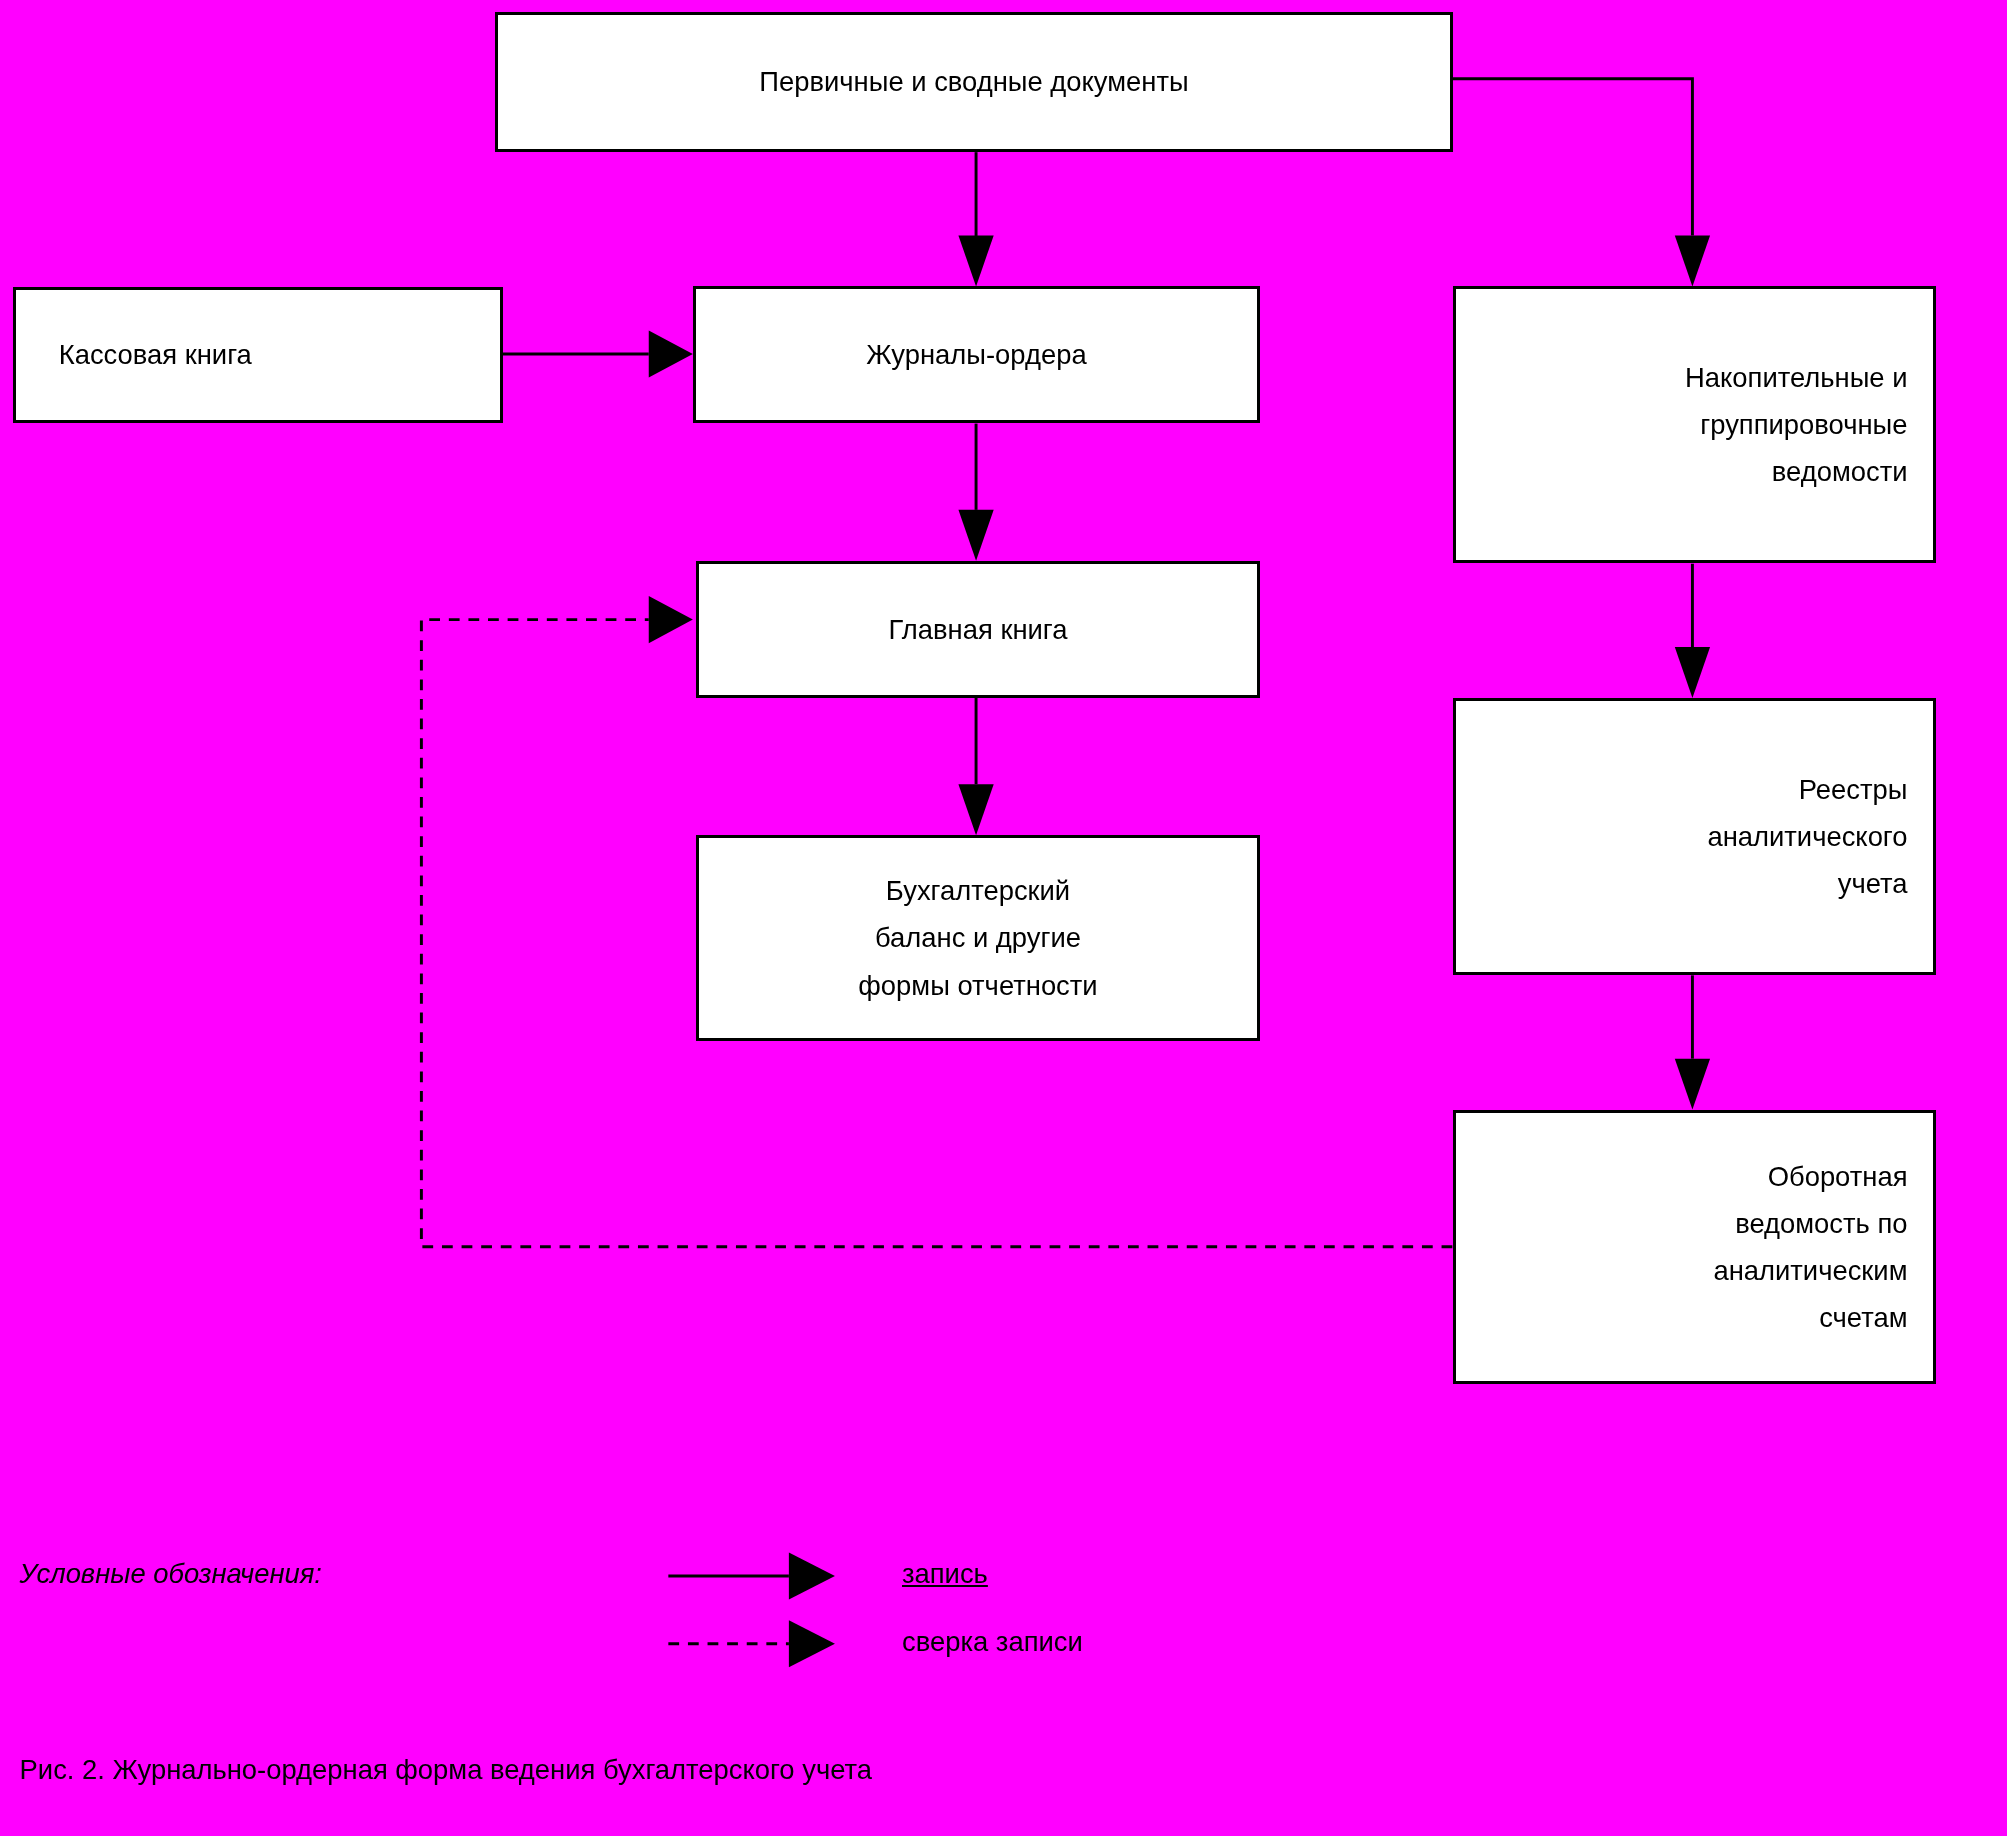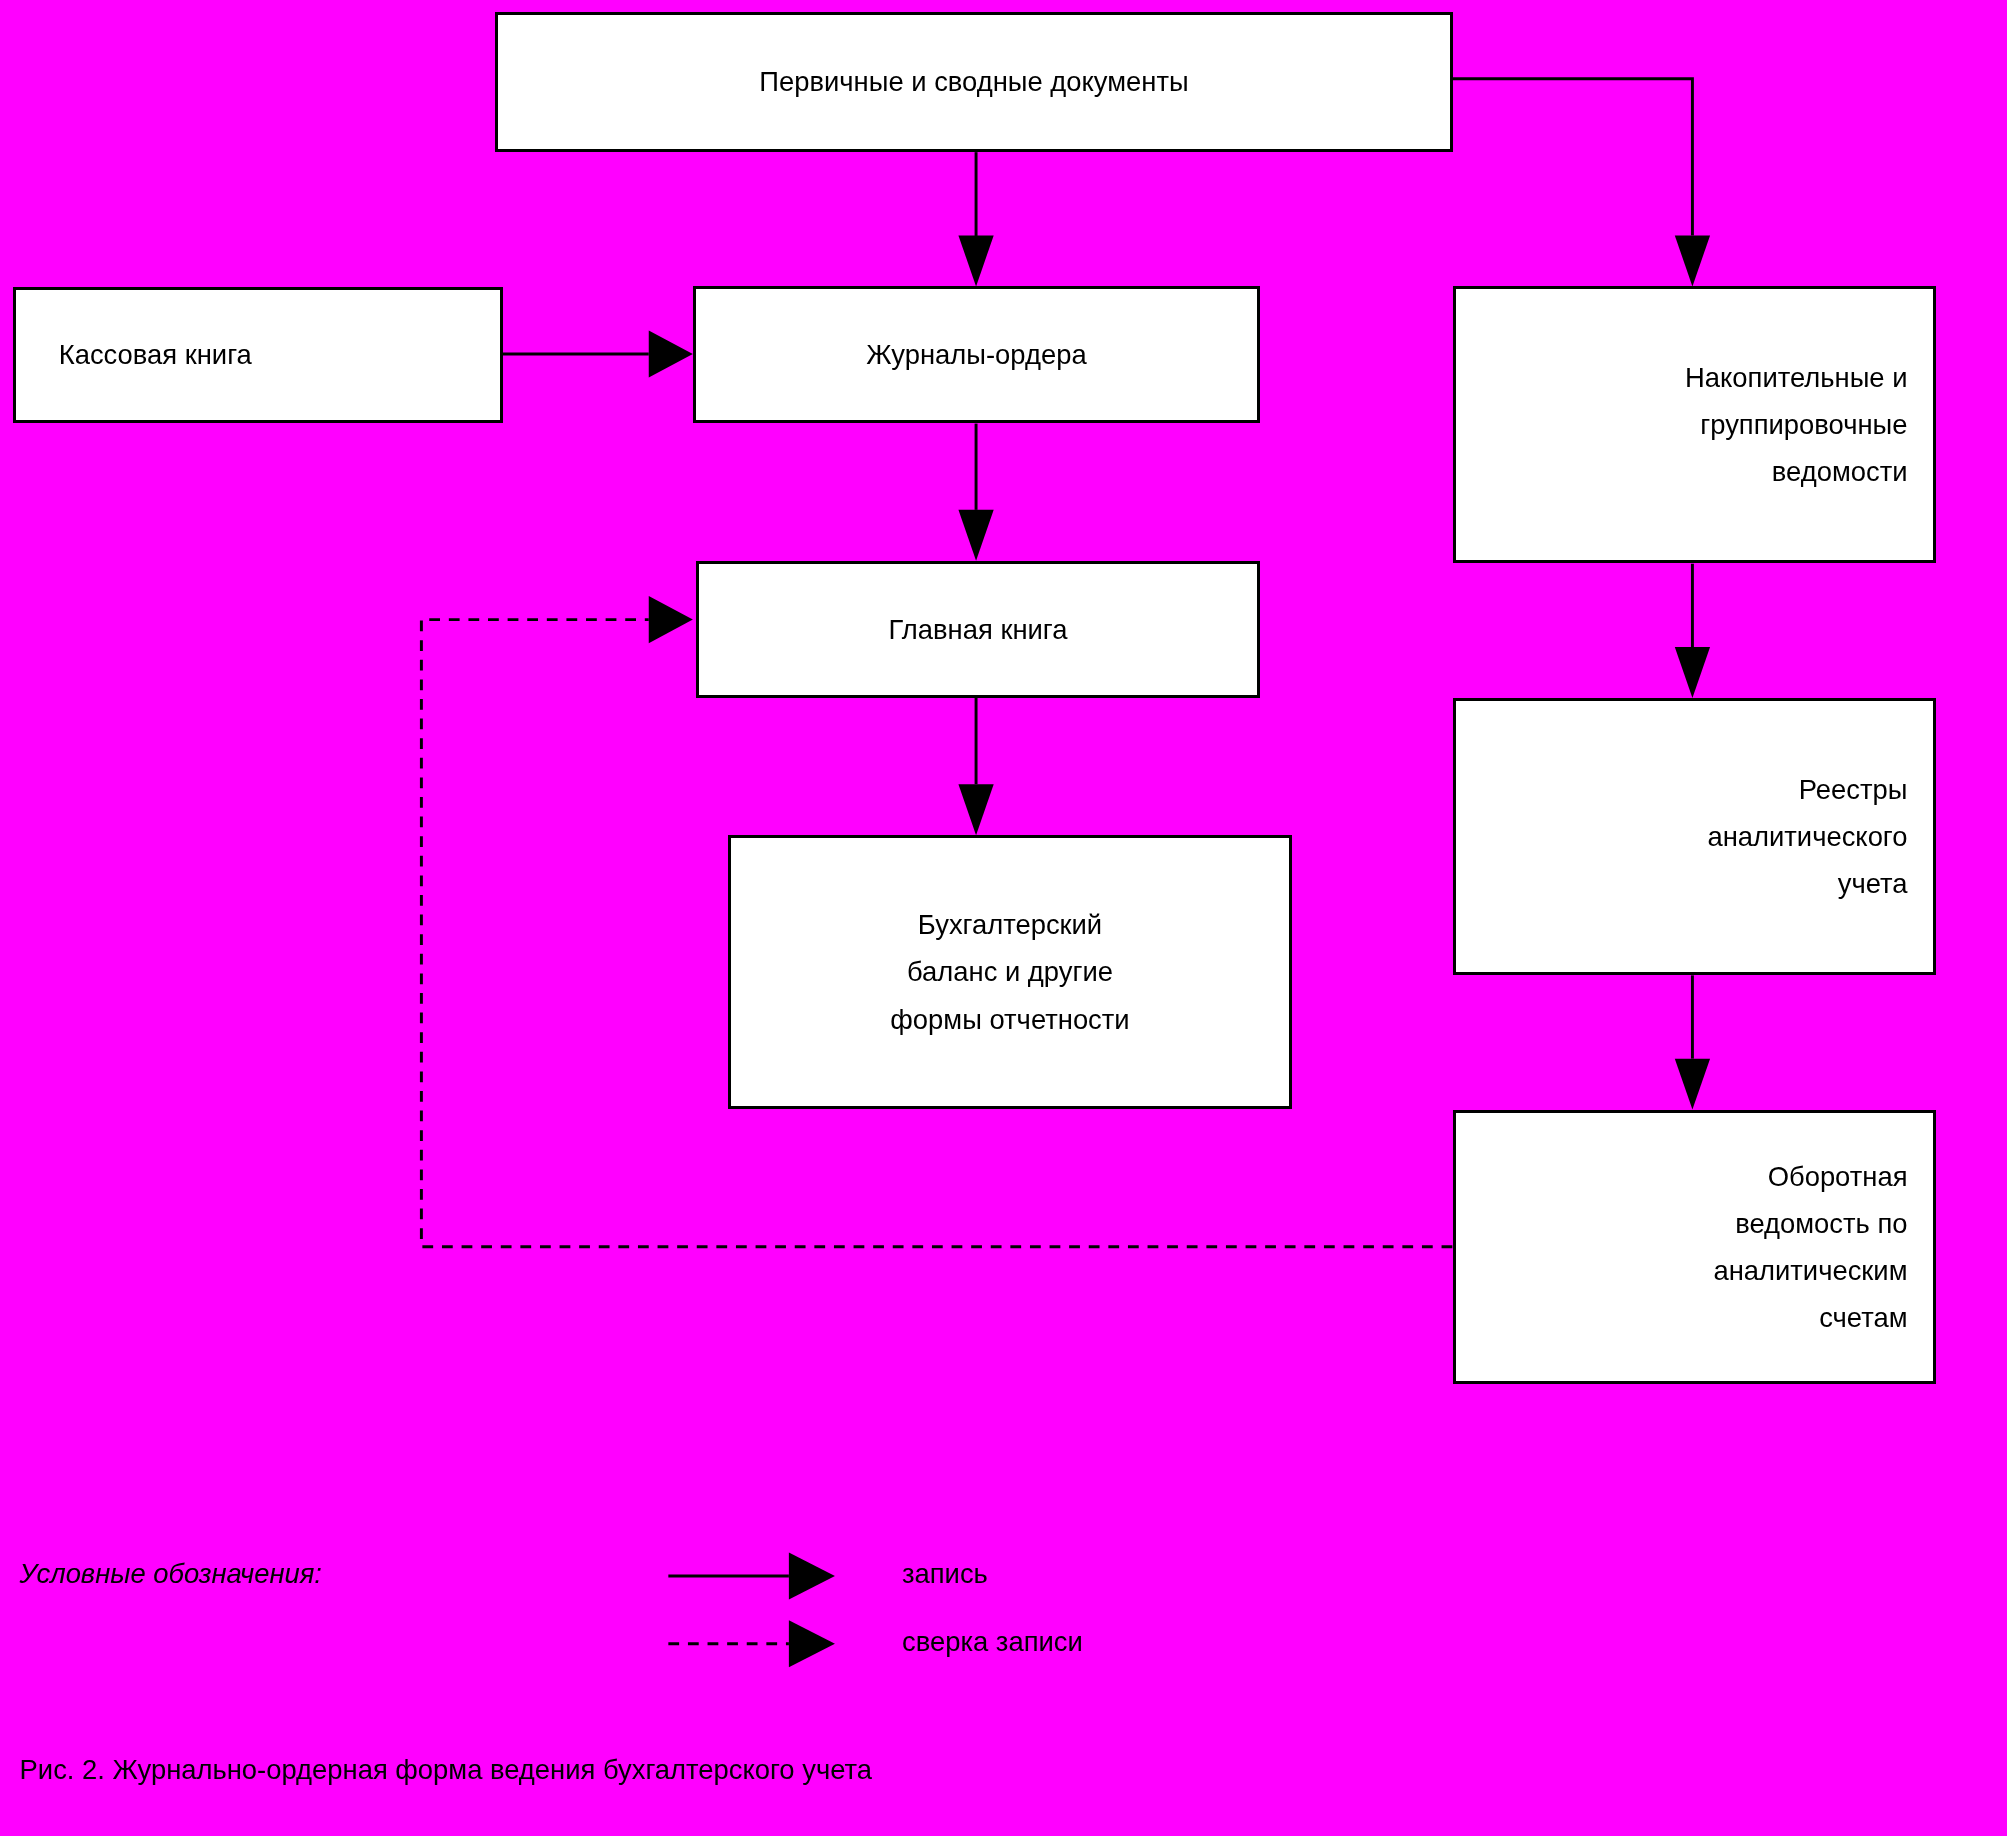--- a/index.html
+++ b/index.html
@@ -128,21 +128,21 @@
   </div>
 
   <div class="node align-center" style="left:693px; top:286px; width:567px; height:137px;">
     <span class="txt">Журналы-ордера</span>
   </div>
 
   <div class="node align-center" style="left:696px; top:561px; width:564px; height:137px;">
     <span class="txt">Главная книга</span>
   </div>
 
-  <div class="node align-center" style="left:728px; top:835px; width:564px; height:274px;">
+  <div class="node align-center" style="left:696px; top:835px; width:564px; height:206px;">
     <span class="txt">Бухгалтерский
 баланс и другие
 формы отчетности</span>
   </div>
 
   <div class="node align-right" style="left:1453px; top:698px; width:483px; height:277px;">
     <span class="txt">Реестры
 аналитического
 учета</span>
   </div>
@@ -155,20 +155,20 @@
 
   <div class="node align-right" style="left:1453px; top:1110px; width:483px; height:274px;">
     <span class="txt">Оборотная
 ведомость по
 аналитическим
 счетам</span>
   </div>
 
   <div class="legend-text" style="left:19.6px; top:1558px;font-style:italic;">Условные обозначения:</div>
 
-  <div class="legend-text" style="left:902px; top:1558px;">запись</div>
+  <div class="legend-text" style="left:902px; top:1558px;text-decoration:underline;">запись</div>
 
   <div class="legend-text" style="left:902px; top:1626px;text-align:center;">сверка записи</div>
 
   <div class="caption" style="left:19.6px; top:1754px;">Рис. 2. Журнально-ордерная форма ведения бухгалтерского учета</div>
 
 </div>
 
 
 </body></html>

